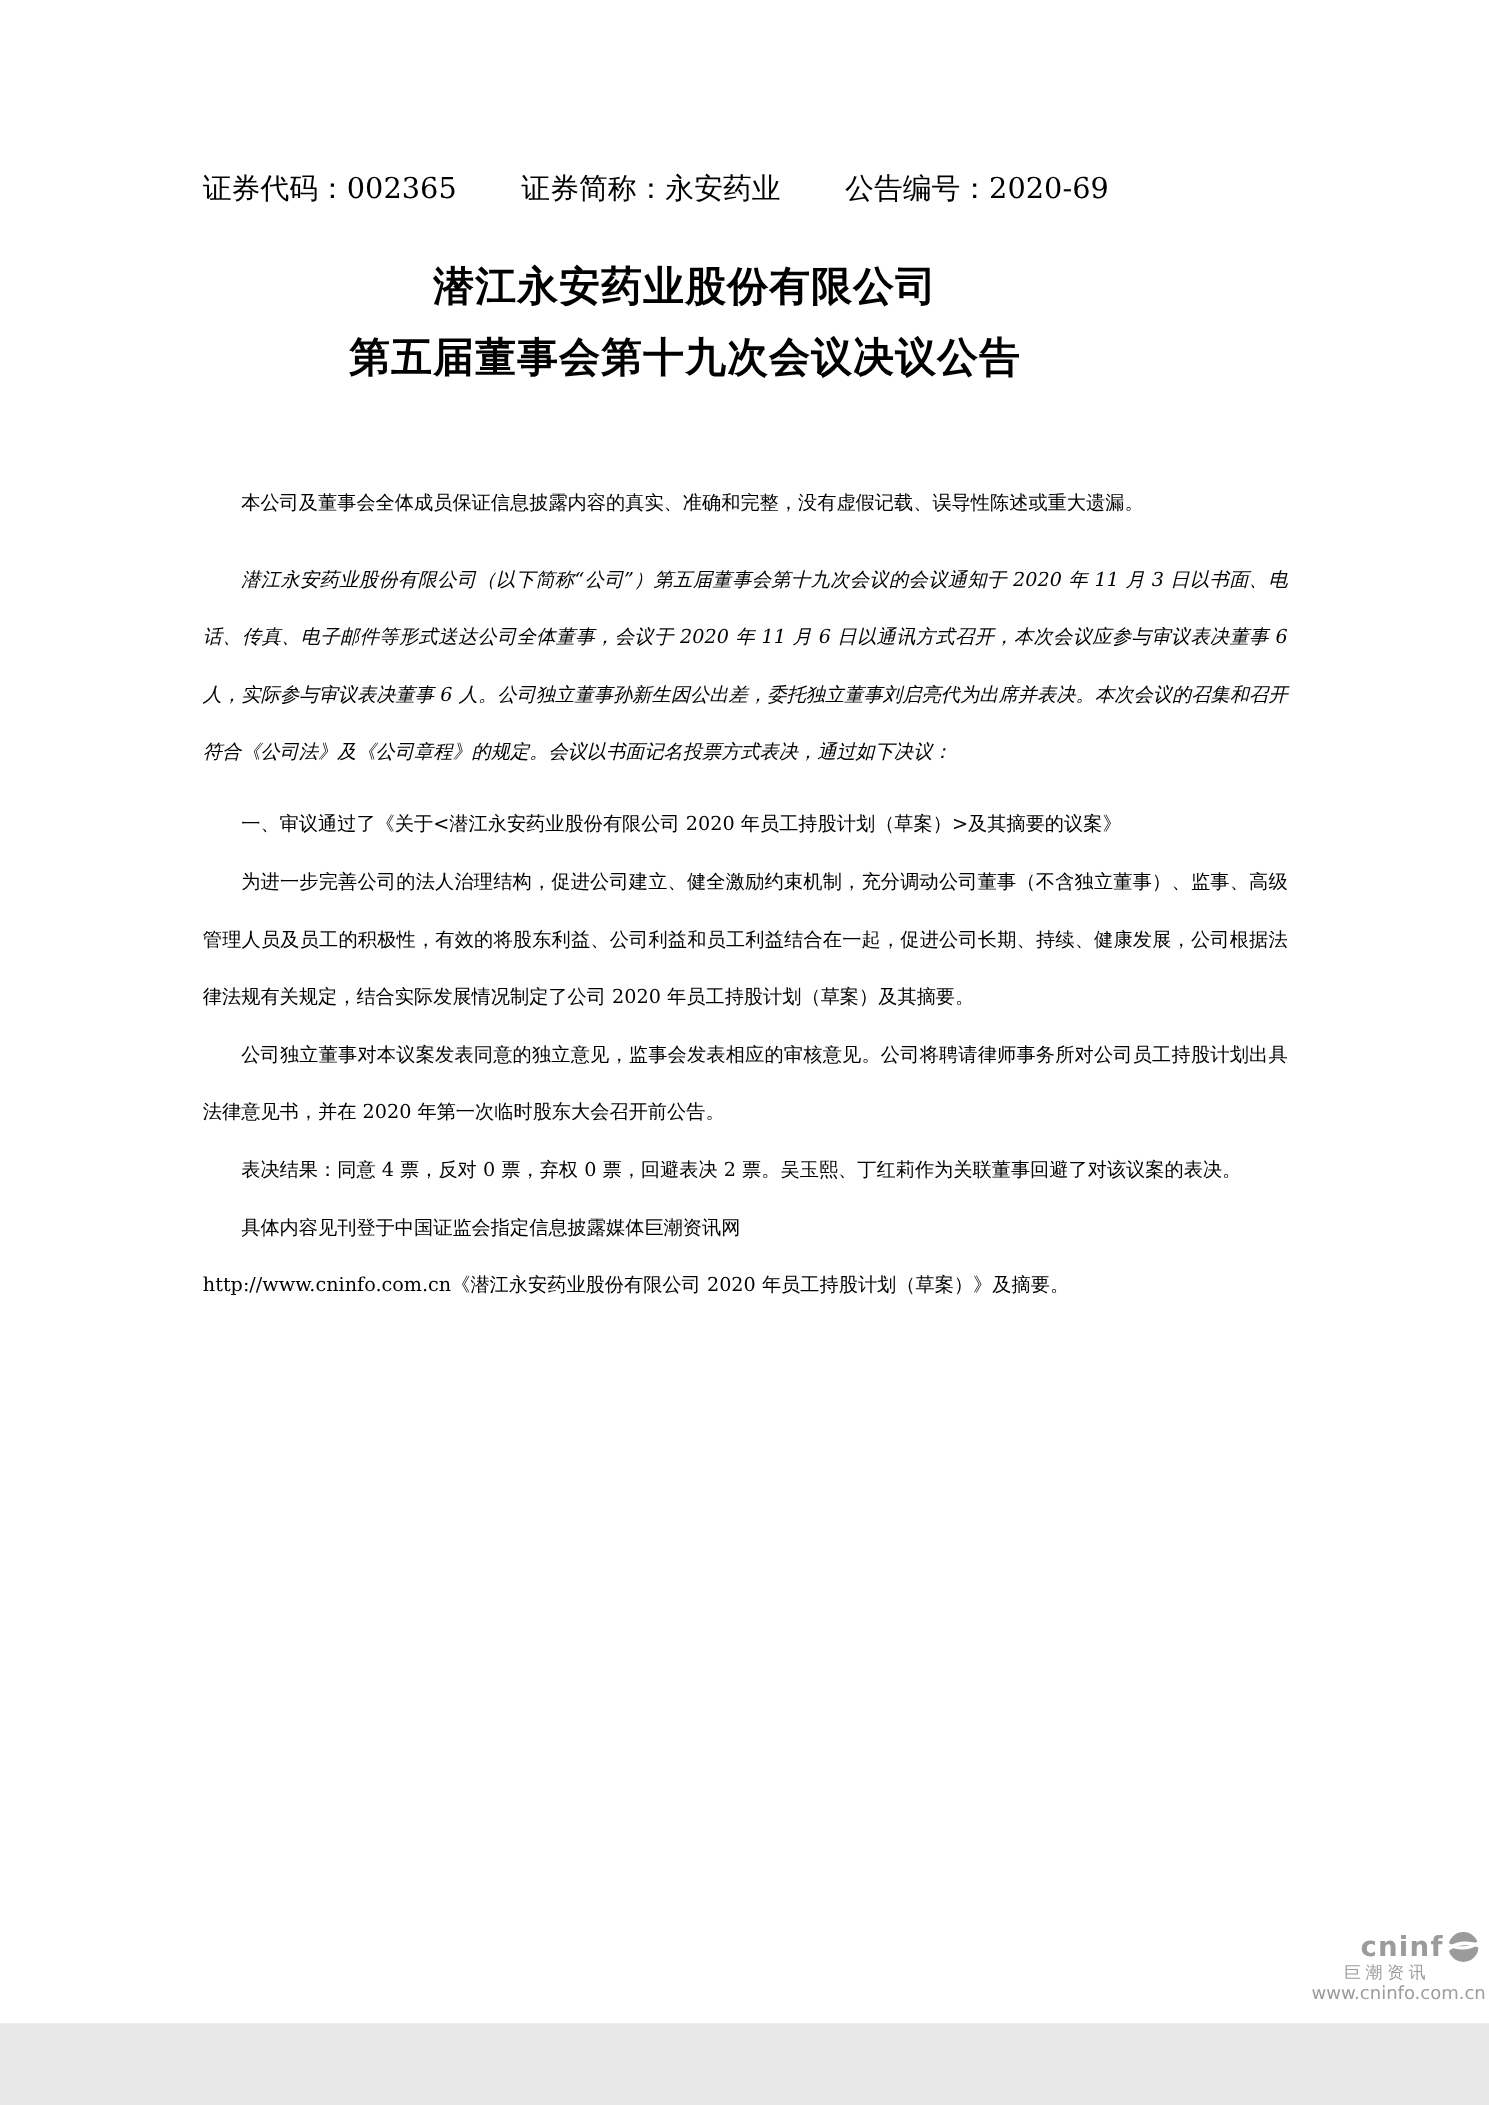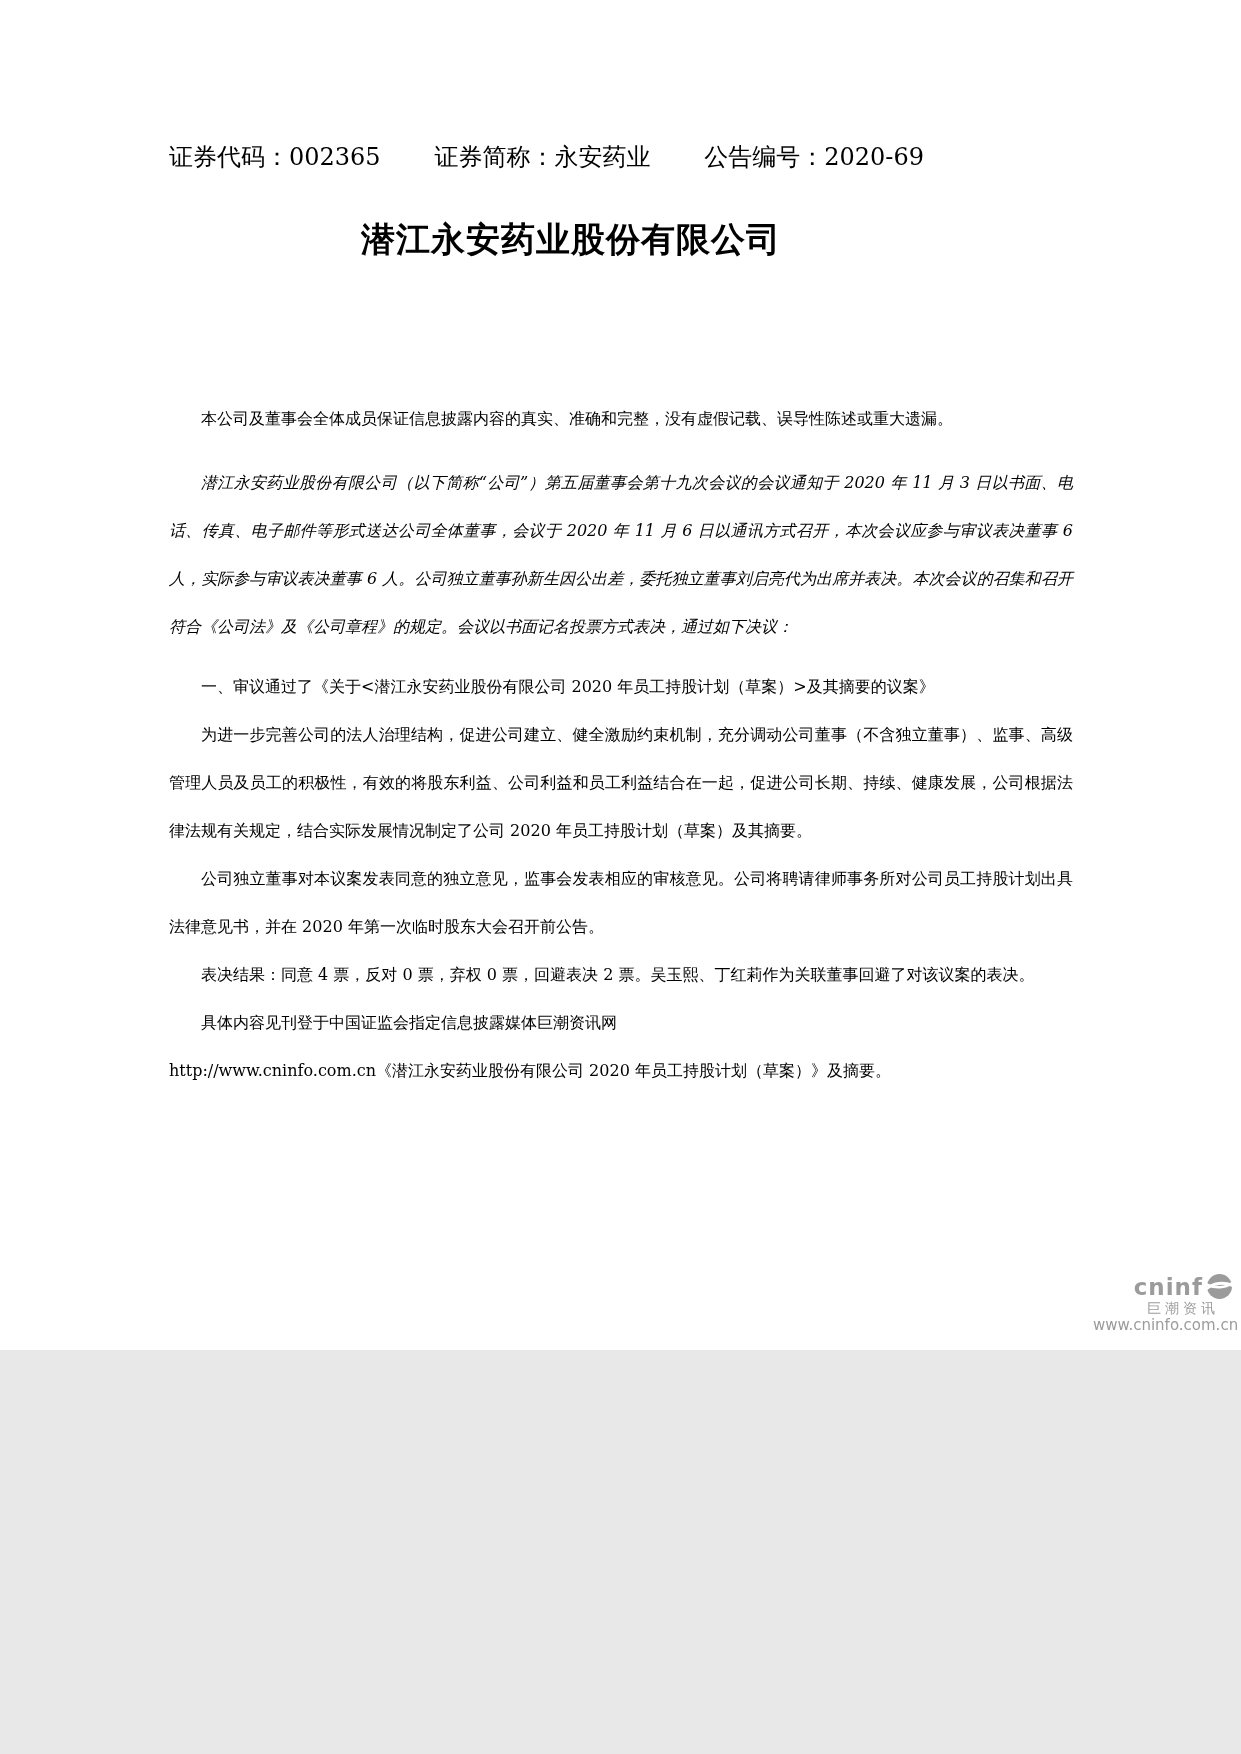--- a/index.html
+++ b/index.html
@@ -1,19 +1,19 @@
 <!DOCTYPE html>
 <html><head>
 <meta charset="utf-8">
 <style>
   html,body { margin:0; padding:0; }
   body { background:#e8e8e8; }
   .page {
     position:relative;
-    width:1241px; height:1350px;
+    width:1241px; height:1686px;
     margin:0 auto;
     background:#ffffff;
     color:#000000;
     font-family:"DejaVu Serif","Liberation Serif",serif;
     overflow:hidden;
   }
   
   .doc-header {
     position:absolute; top:141px; left:169px; right:169px;
     display:flex; justify-content:space-between;
@@ -53,38 +53,40 @@
     display:flex; align-items:center; justify-content:flex-end; gap:3px;
     line-height:26px;
   }
   .cninfo-brand {
     font-weight:700; font-size:23px; letter-spacing:1px;
   }
   .cninfo-globe { width:27px; height:27px; display:block; }
   .cninfo-cn {
     font-size:14px; letter-spacing:4px; line-height:16px;
     padding-right:14px;
+    text-align:center;
   }
   .cninfo-url {
     font-size:15px; line-height:18px; letter-spacing:0px;text-align:right;
   }
 </style>
 </head>
 <body>
 
 <div class="page">
 
   <div class="doc-header">
     <span>证券代码：002365</span>
     <span>证券简称：永安药业</span>
     <span>公告编号：2020-69</span>
   </div>
 
   <div class="title-block">
     <div>潜江永安药业股份有限公司</div>
+    <div>第五届董事会第十九次会议决议公告</div>
   </div>
 
   <div class="doc-body">
     <p class="para">本公司及董事会全体成员保证信息披露内容的真实、准确和完整，没有虚假记载、误导性陈述或重大遗漏。</p>
     <p class="para gap-lg">潜江永安药业股份有限公司（以下简称“公司”）第五届董事会第十九次会议的会议通知于 2020 年 11 月 3 日以书面、电话、传真、电子邮件等形式送达公司全体董事，会议于 2020 年 11 月 6 日以通讯方式召开，本次会议应参与审议表决董事 6 人，实际参与审议表决董事 6 人。公司独立董事孙新生因公出差，委托独立董事刘启亮代为出席并表决。本次会议的召集和召开符合《公司法》及《公司章程》的规定。会议以书面记名投票方式表决，通过如下决议：</p>
     <p class="para gap-md">一、审议通过了《关于&lt;潜江永安药业股份有限公司 2020 年员工持股计划（草案）&gt;及其摘要的议案》</p>
     <p class="para">为进一步完善公司的法人治理结构，促进公司建立、健全激励约束机制，充分调动公司董事（不含独立董事）、监事、高级管理人员及员工的积极性，有效的将股东利益、公司利益和员工利益结合在一起，促进公司长期、持续、健康发展，公司根据法律法规有关规定，结合实际发展情况制定了公司 2020 年员工持股计划（草案）及其摘要。</p>
     <p class="para">公司独立董事对本议案发表同意的独立意见，监事会发表相应的审核意见。公司将聘请律师事务所对公司员工持股计划出具法律意见书，并在 2020 年第一次临时股东大会召开前公告。</p>
     <p class="para">表决结果：同意 4 票，反对 0 票，弃权 0 票，回避表决 2 票。吴玉熙、丁红莉作为关联董事回避了对该议案的表决。</p>
     <p class="para">具体内容见刊登于中国证监会指定信息披露媒体巨潮资讯网</p>

